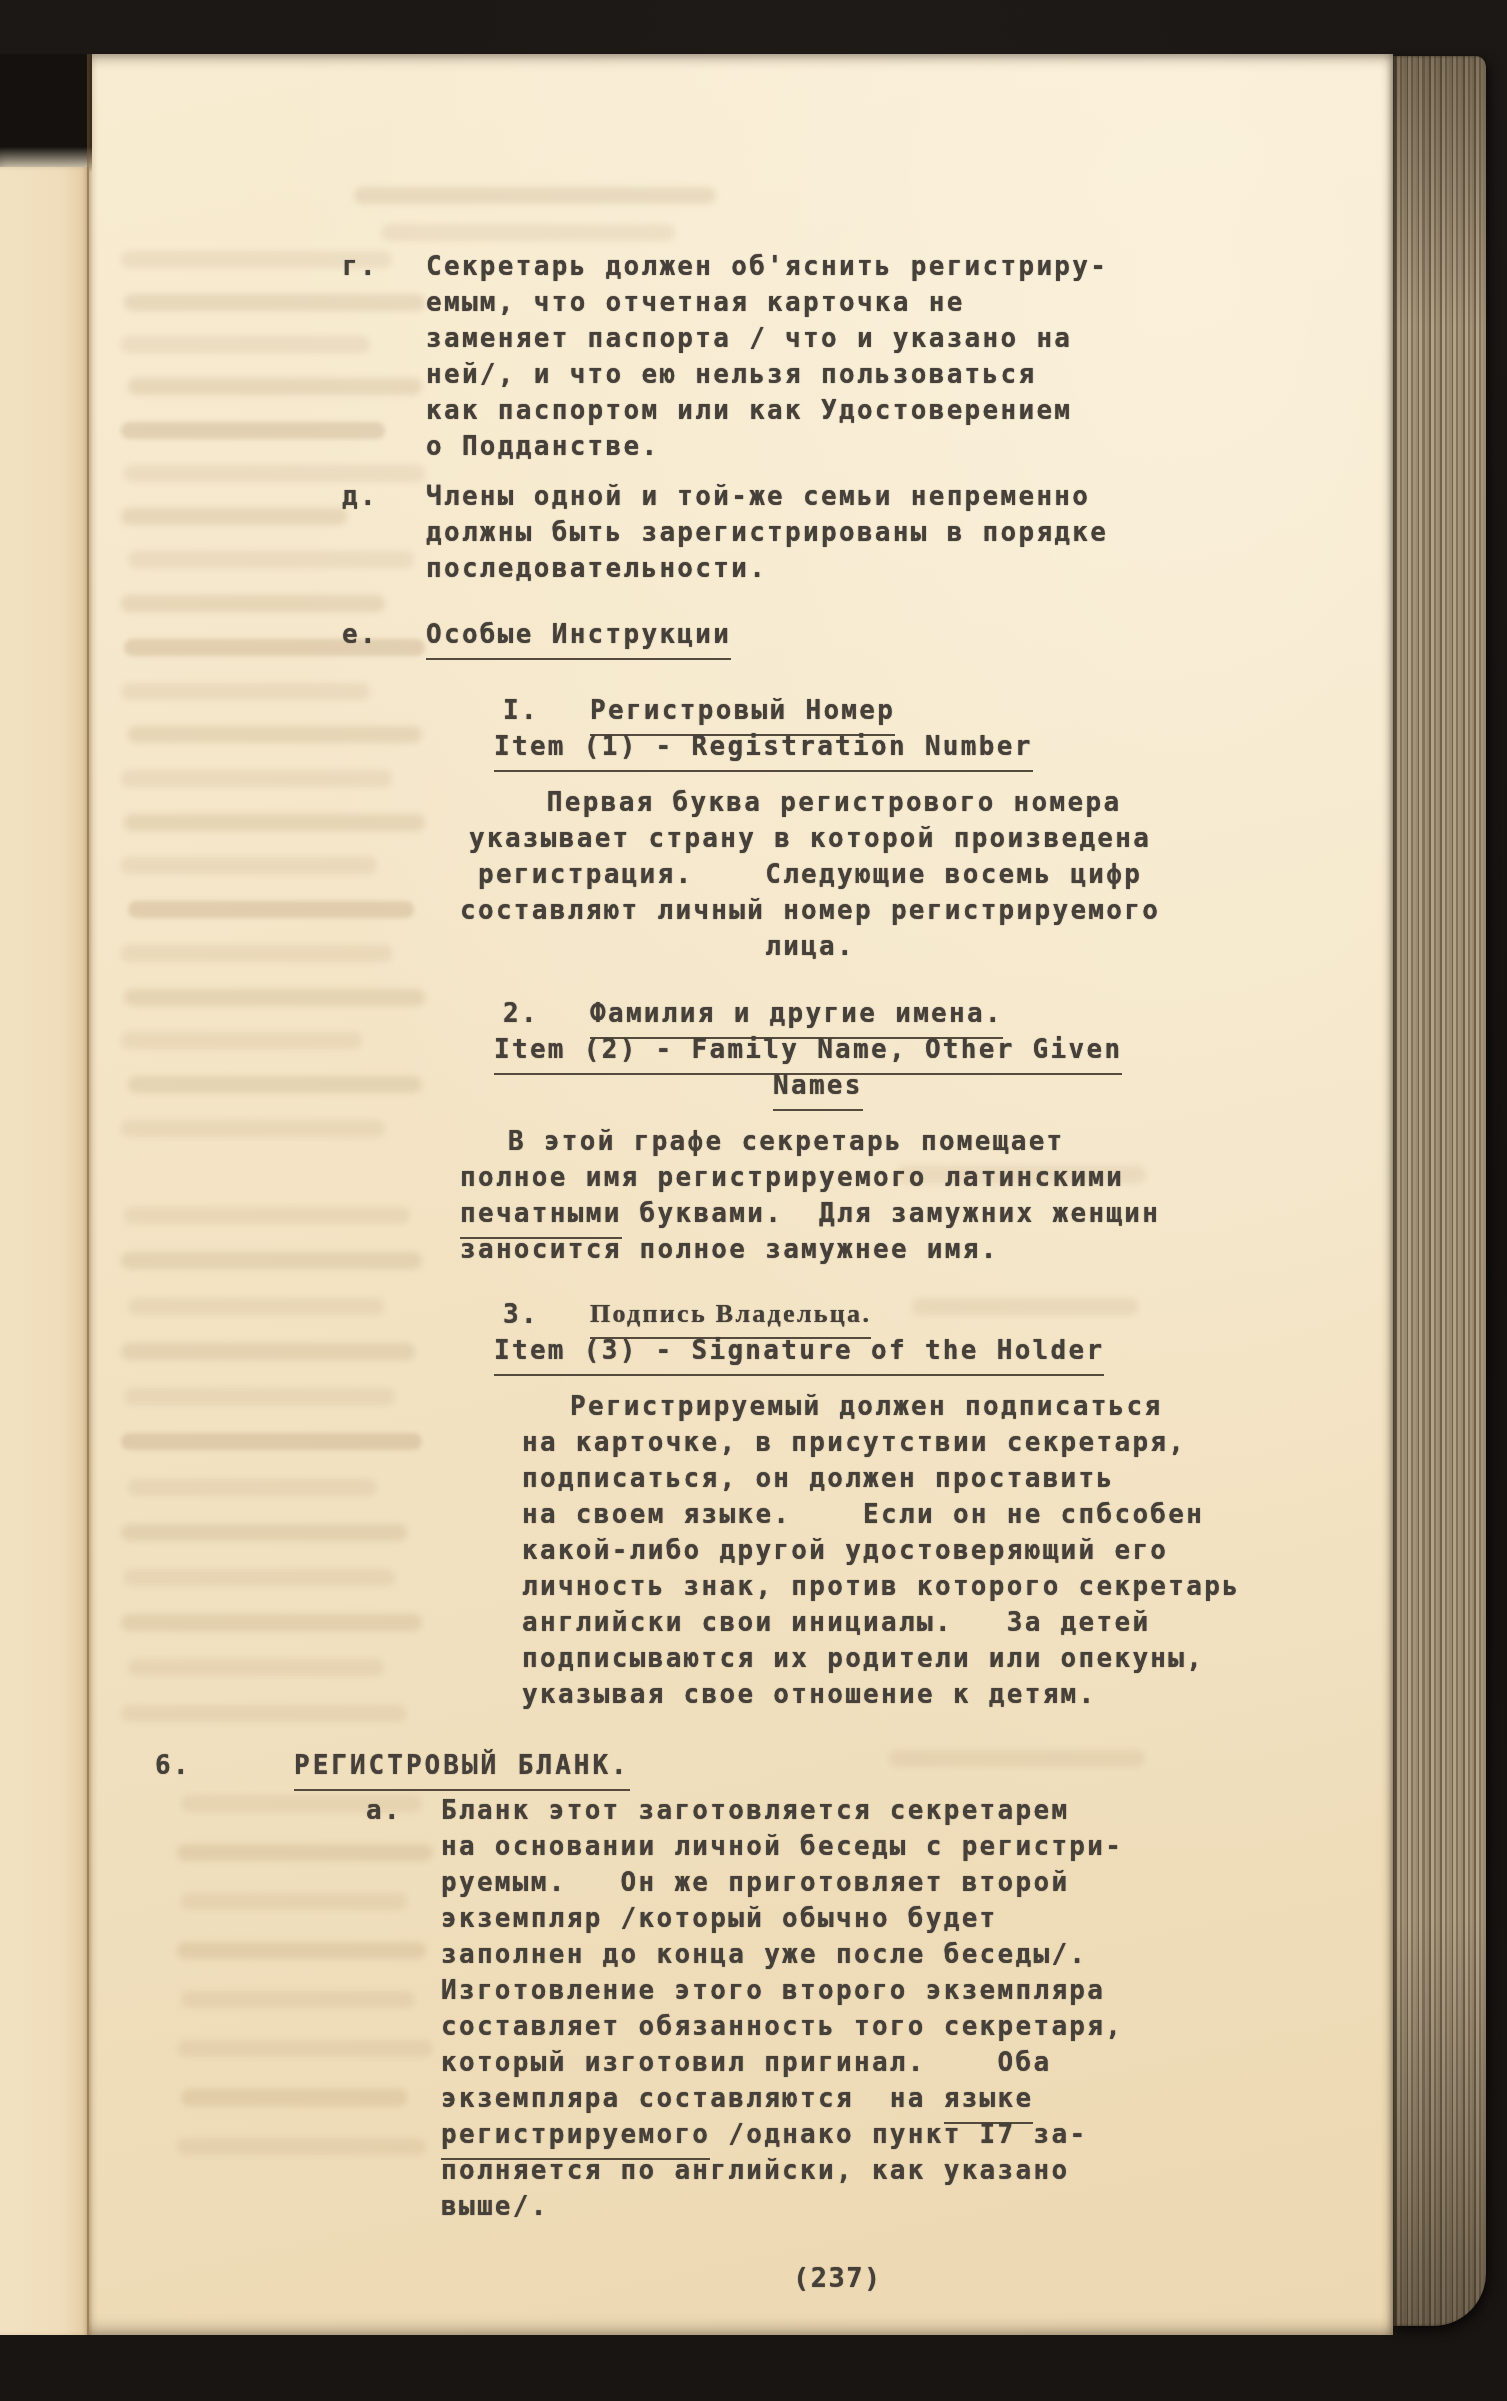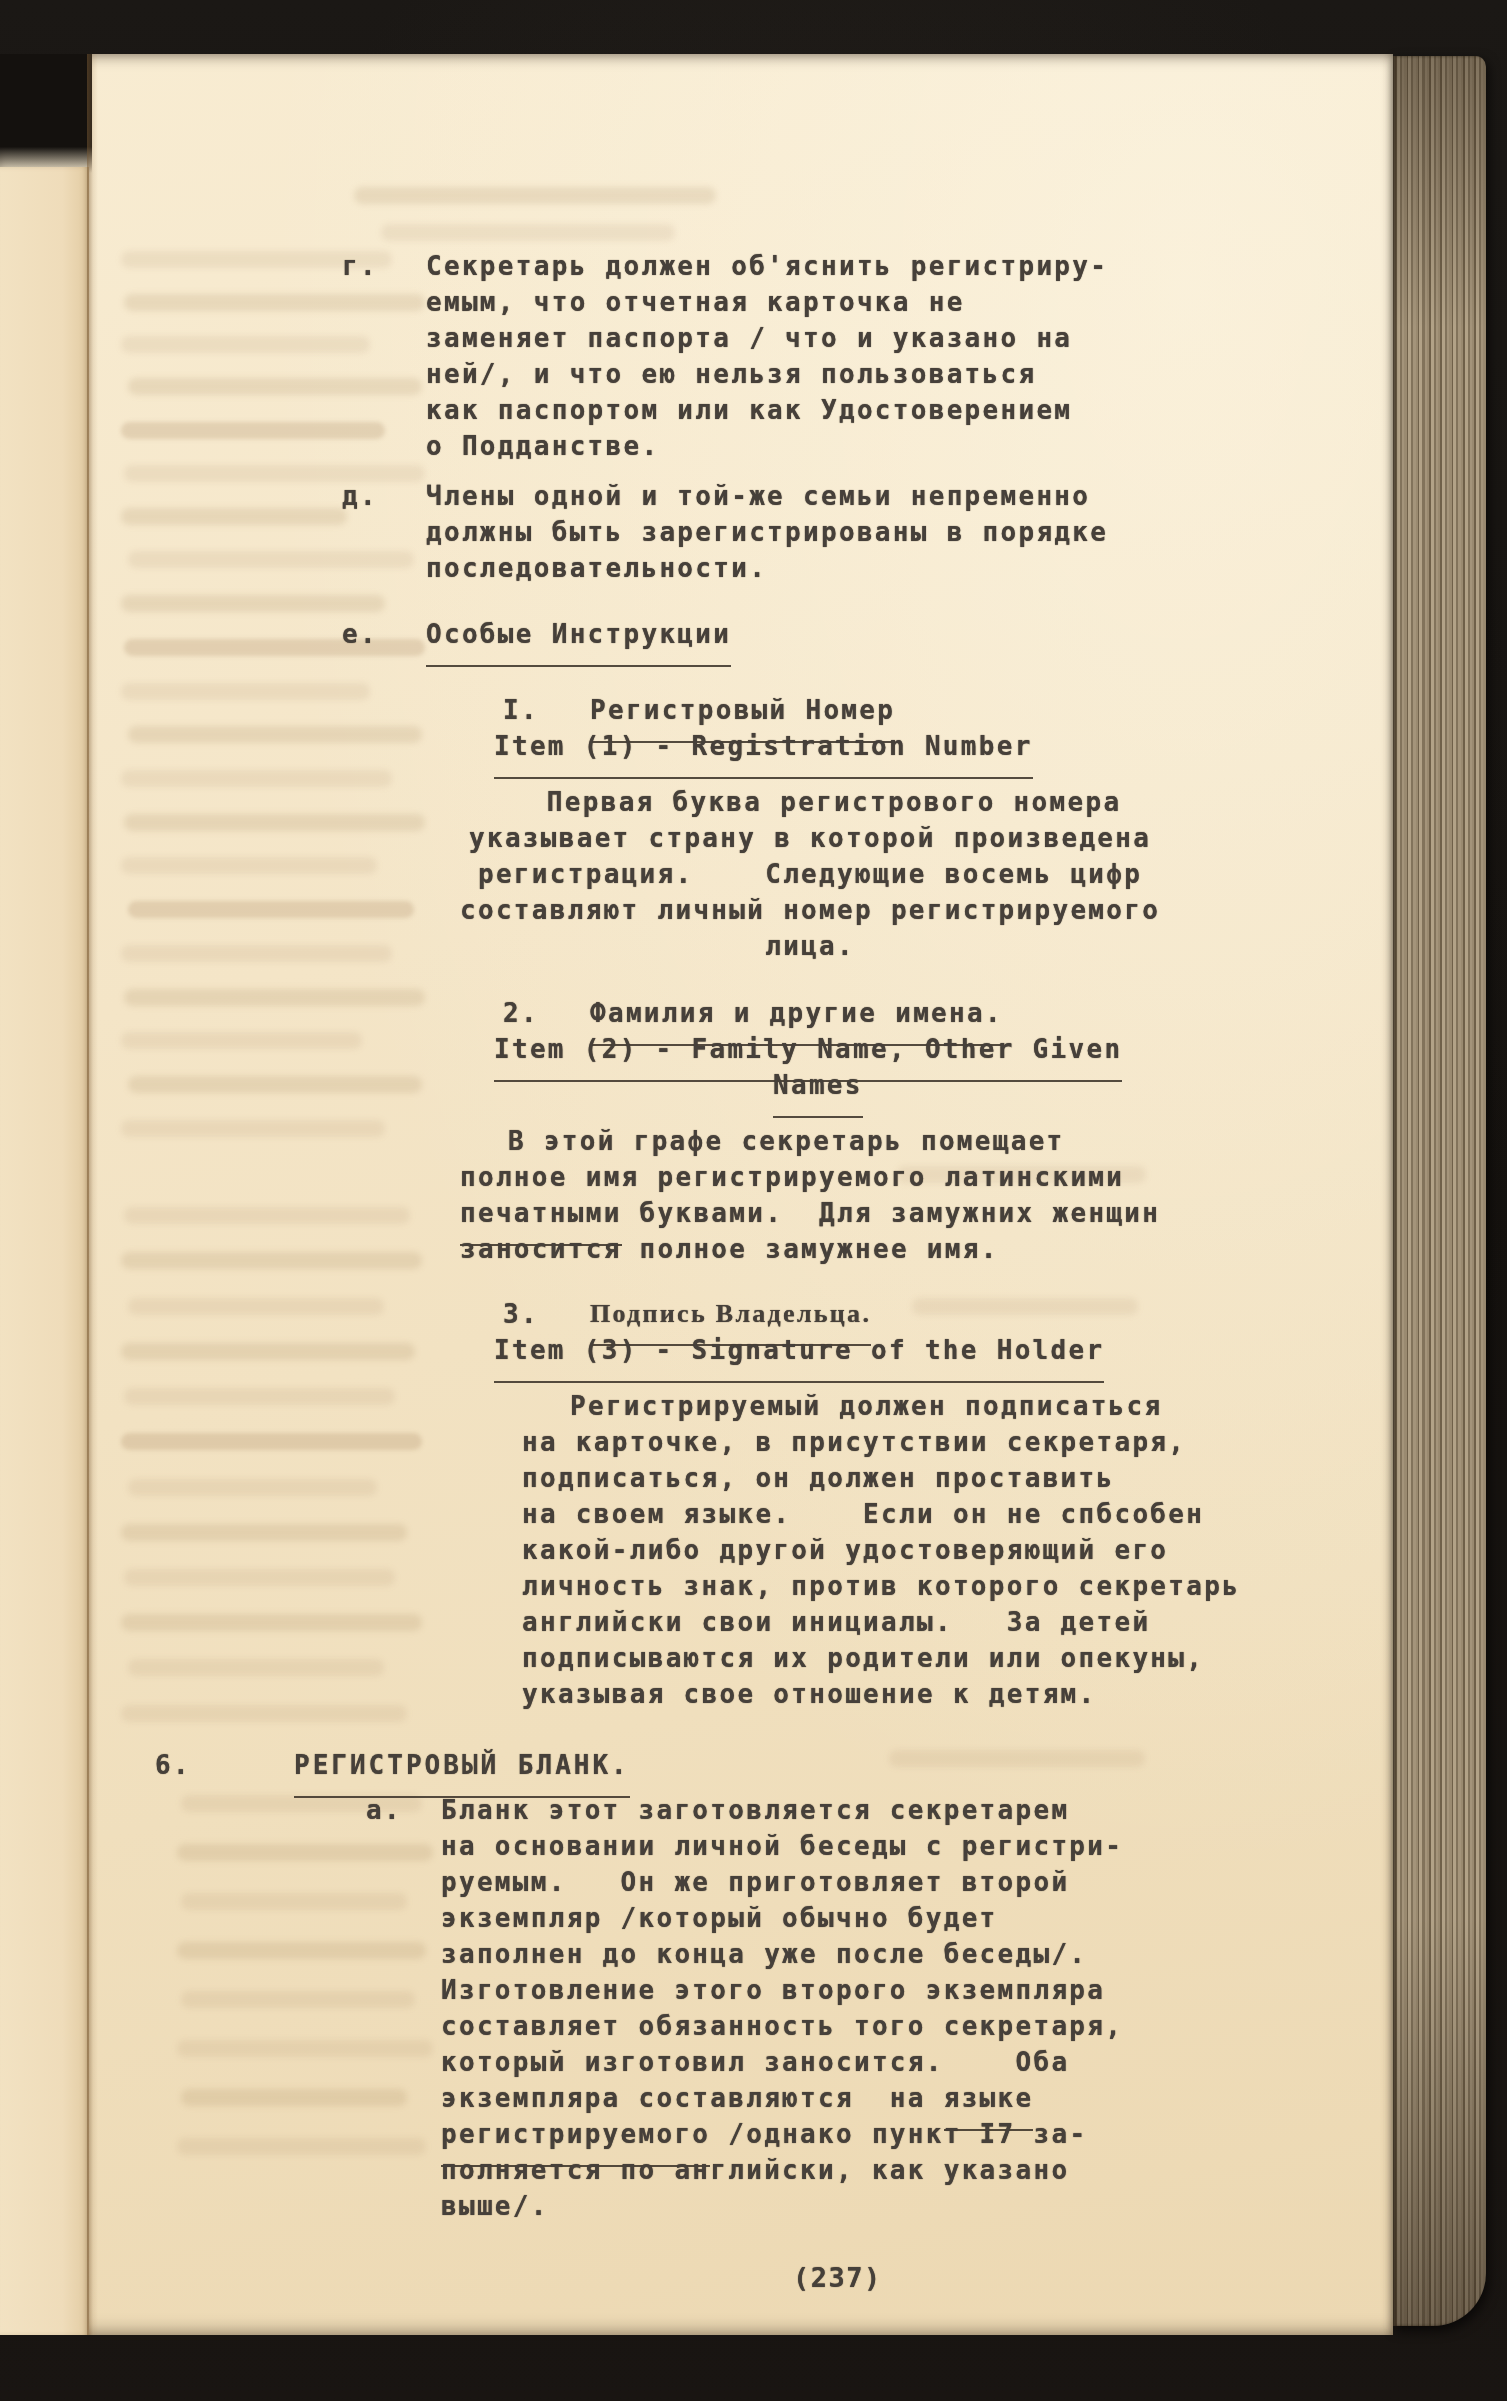--- a/index.html
+++ b/index.html
@@ -43,21 +43,21 @@
       linear-gradient(180deg, rgba(35,25,15,.35) 0%, rgba(35,25,15,0) 12%, rgba(35,25,15,0) 82%, rgba(35,25,15,.45) 100%),
       repeating-linear-gradient(90deg,#9a8a70 0 2.3px,#6f6049 2.3px 3.8px,#b2a287 3.8px 6.8px,#82735b 6.8px 9px,#a4947a 9px 11.3px);
     box-shadow: inset 2.3px 0 3px rgba(30,22,12,.7), 3px 4.5px 10.6px rgba(0,0,0,.6);
   }
   
   .blk{position:absolute;color:#46403a;font-weight:700;font-size:26px;line-height:36px;}
   .ln{white-space:pre;height:36px;letter-spacing:2.3px;text-shadow:0 0 1.1px rgba(62,52,40,.85);}
   .ind{padding-left:48px;}
   .letter{position:absolute;left:-84px;top:0;letter-spacing:2.3px;text-shadow:0 0 1.1px rgba(62,52,40,.85);}
   .abs{position:absolute;white-space:pre;letter-spacing:2.3px;text-shadow:0 0 1.1px rgba(62,52,40,.85);}
-  .u{border-bottom:2.3px solid rgba(62,52,42,.88);padding-bottom:16px;}
+  .u{border-bottom:2.3px solid rgba(62,52,42,.88);padding-bottom:9px;}
   .pagenum{position:absolute;left:793px;top:2208px;font-size:27px;color:#46403a;font-weight:700;letter-spacing:1.5px;text-shadow:0 0 1.1px rgba(62,52,40,.85);text-align:center;}
   
   .ghost{position:absolute;height:16.6px;border-radius:9px;background:rgba(150,112,70,.15);filter:blur(3px);pointer-events:none;}
   .g2{background:rgba(150,112,70,.10);}
   .g3{background:rgba(150,112,70,.20);filter:blur(2.3px);}
 </style>
 </head>
 <body>
 
 <div class="stage">
@@ -186,21 +186,21 @@
 
     <section class="blk" style="left:441px;top:1738px;">
       <span class="letter" style="left:-75px;">а.</span>
       <div class="ln">Бланк этот заготовляется секретарем</div>
       <div class="ln">на основании личной беседы с регистри-</div>
       <div class="ln">руемым.   Он же приготовляет второй</div>
       <div class="ln">экземпляр /который обычно будет</div>
       <div class="ln">заполнен до конца уже после беседы/.</div>
       <div class="ln">Изготовление этого второго экземпляра</div>
       <div class="ln">составляет обязанность того секретаря,</div>
-      <div class="ln">который изготовил заносится.    Оба</div>
+      <div class="ln">который изготовил пригинал.    Оба</div>
       <div class="ln"><span>экземпляра составляются  на </span><span class="u">языке</span></div>
       <div class="ln"><span class="u">регистрируемого</span><span> /однако пункт I7 за-</span></div>
       <div class="ln">полняется по английски, как указано</div>
       <div class="ln">выше/.</div>
     </section>
 
     <div class="pagenum">(237)</div>
 
     <div class="gap-tl"></div>
     <div class="underpage"></div>

